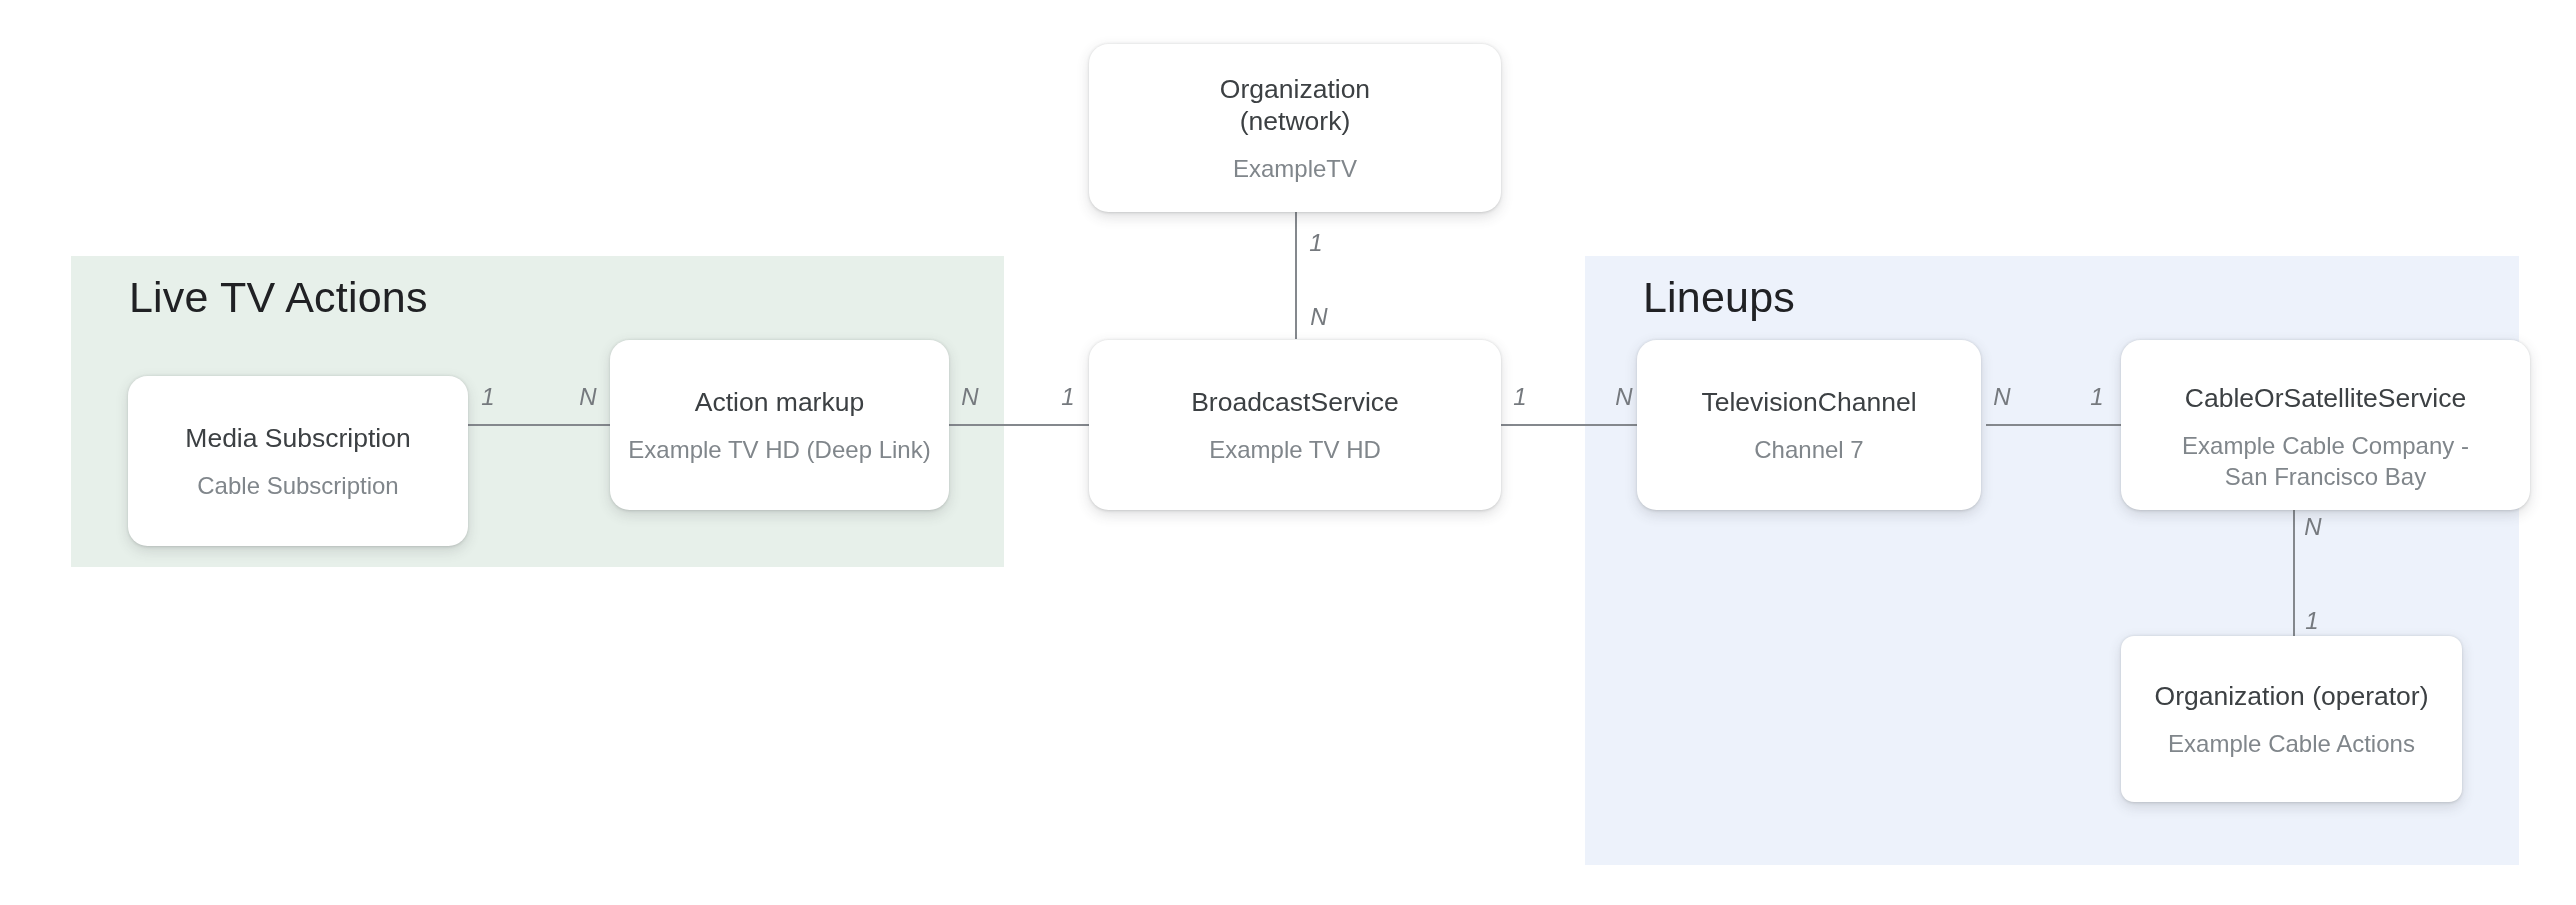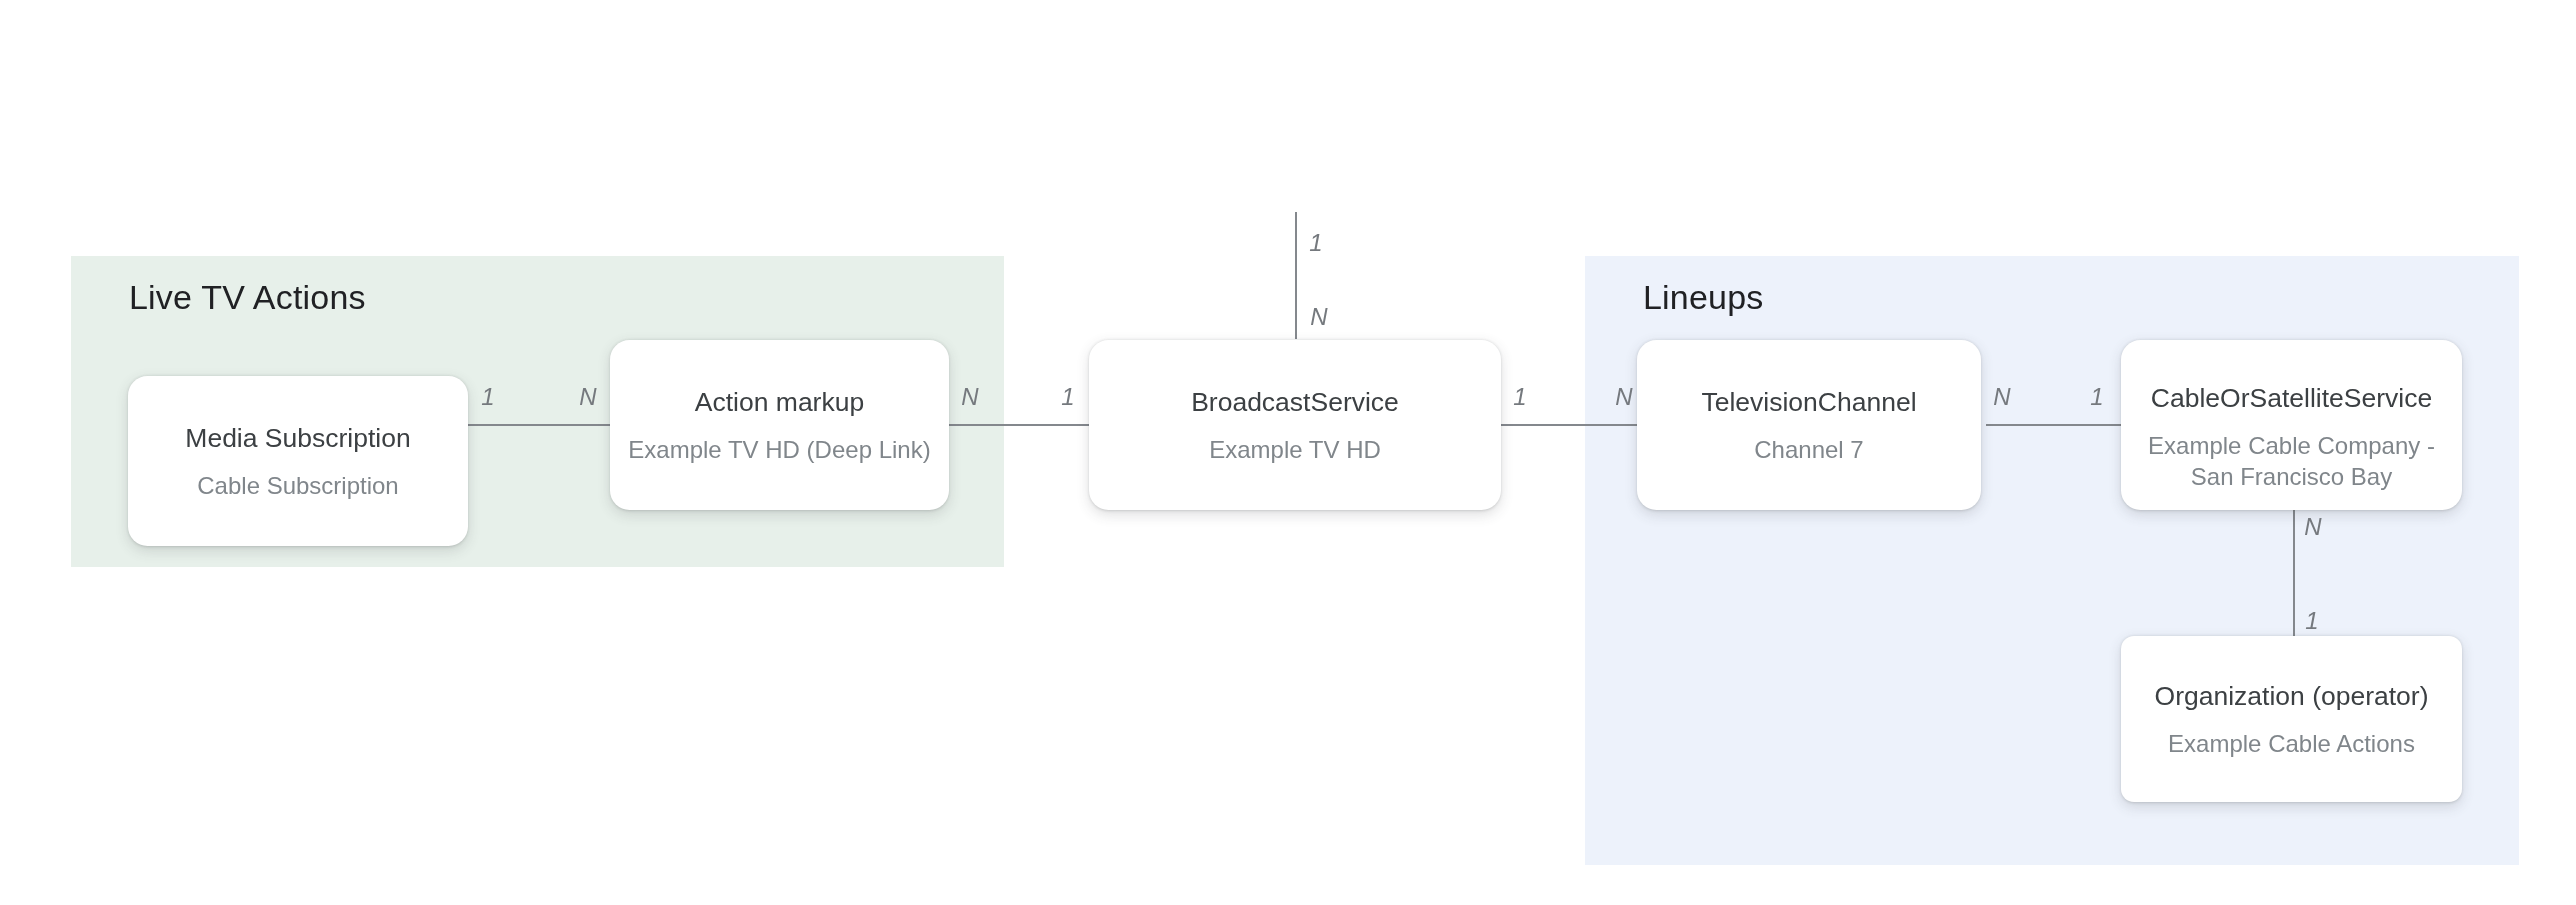--- a/index.html
+++ b/index.html
@@ -13,21 +13,21 @@
   }
   .section {
     position: absolute;
   }
   .section--green { left:71px; top:256px; width:933px; height:311px; background:#E7F0EA; }
   .section--blue  { left:1585px; top:256px; width:934px; height:609px; background:#EDF2FB; }
   .section-title {
     position: absolute;
     left: 58px;
     top: 23px;
-    font-size: 34px;
+    font-size: 43px;
     line-height: 37px;
     color: #202124;
     letter-spacing: 0.2px;
     white-space: nowrap;
   }
   .node {
     position: absolute;
     background: #ffffff;
     border-radius: 19.5px;
     box-shadow: 0 0.9px 2.7px rgba(60,64,67,0.18), 0 4.4px 12.4px rgba(60,64,67,0.16);
@@ -105,20 +105,25 @@
 
   <span class="cardinality" style="left:1520px; top:397px;">1</span>
   <span class="cardinality" style="left:1624px; top:397px;">N</span>
 
   <span class="cardinality" style="left:2002px; top:397px;">N</span>
   <span class="cardinality" style="left:2097px; top:397px;">1</span>
 
   <span class="cardinality" style="left:2313px; top:527px;">N</span>
   <span class="cardinality" style="left:2312px; top:621px;">1</span>
 
+  <div class="node" style="left:1089px; top:44px; width:412px; height:168px;">
+    <div class="node-title">Organization
+(network)</div>
+    <div class="node-subtitle">ExampleTV</div>
+  </div>
 
   <div class="node" style="left:128px; top:340px; width:340px; height:170px;margin-top:36px;">
     <div class="node-title">Media Subscription</div>
     <div class="node-subtitle">Cable Subscription</div>
   </div>
 
   <div class="node" style="left:610px; top:340px; width:339px; height:170px;text-align:right;">
     <div class="node-title">Action markup</div>
     <div class="node-subtitle">Example TV HD (Deep Link)</div>
   </div>
@@ -126,21 +131,21 @@
   <div class="node" style="left:1089px; top:340px; width:412px; height:170px;">
     <div class="node-title">BroadcastService</div>
     <div class="node-subtitle">Example TV HD</div>
   </div>
 
   <div class="node" style="left:1637px; top:340px; width:344px; height:170px;">
     <div class="node-title">TelevisionChannel</div>
     <div class="node-subtitle">Channel 7</div>
   </div>
 
-  <div class="node node--top" style="left:2121px; top:340px; width:341px; height:170px;">
+  <div class="node node--top" style="left:2121px; top:340px; width:409px; height:170px;">
     <div class="node-title">CableOrSatelliteService</div>
     <div class="node-subtitle">Example Cable Company -
 San Francisco Bay</div>
   </div>
 
   <div class="node" style="left:2121px; top:636px; width:341px; height:166px;border-radius:13px;">
     <div class="node-title">Organization (operator)</div>
     <div class="node-subtitle">Example Cable Actions</div>
   </div>
 

